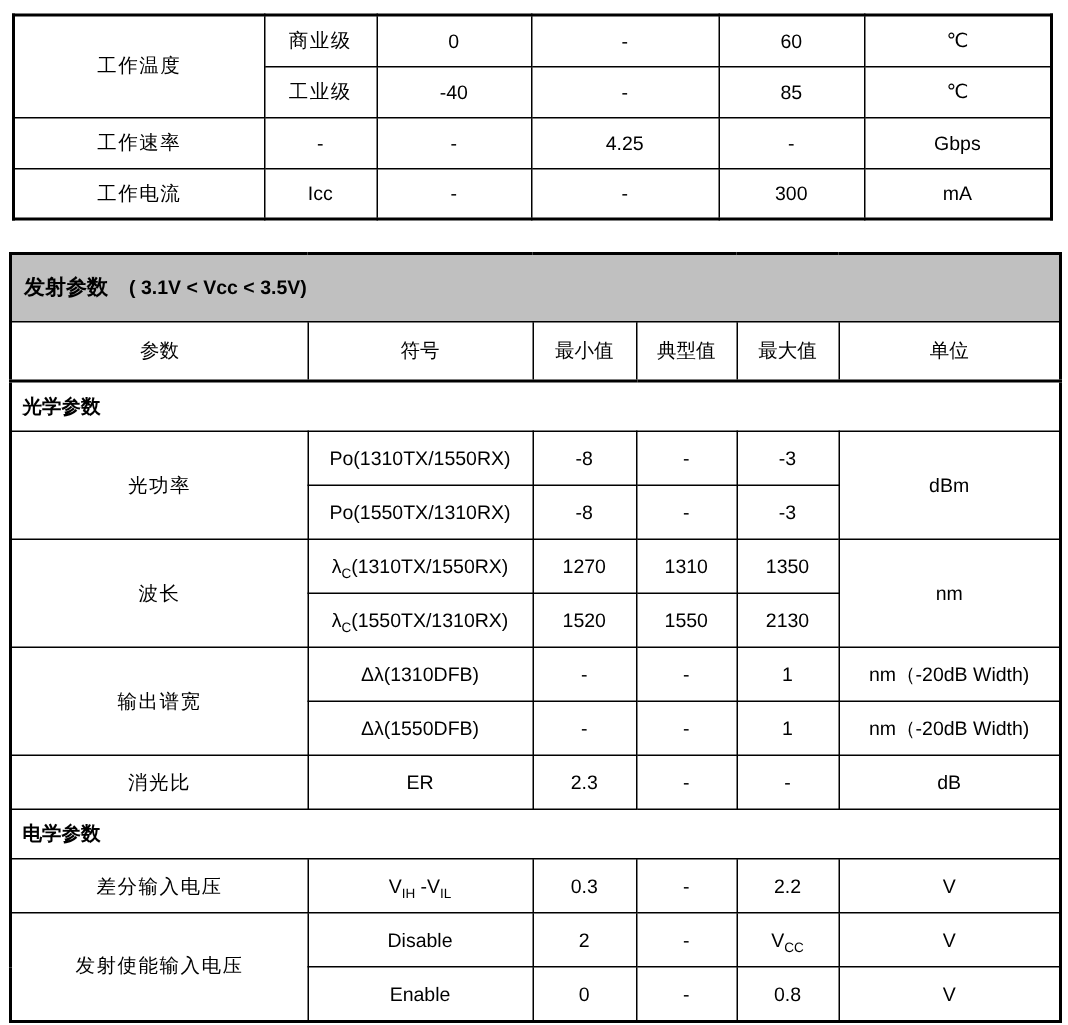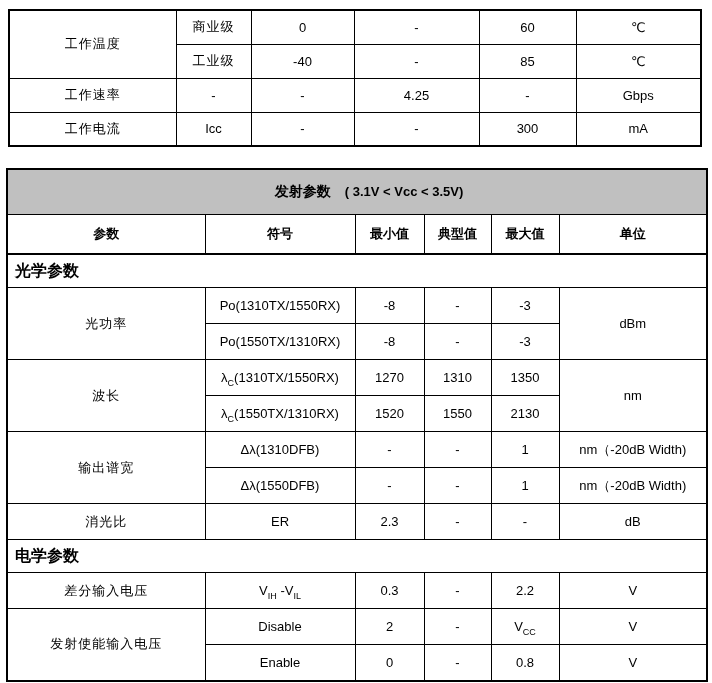--- a/index.html
+++ b/index.html
@@ -10,27 +10,27 @@
   .page{position:relative;width:712px;height:683px;background:#ffffff;overflow:hidden;}
   table{border-collapse:collapse;table-layout:fixed;}
   td{border:1px solid #000;text-align:center;vertical-align:middle;
      font-size:13px;padding:0;overflow:hidden;}
   .t1{position:absolute;left:8px;top:9px;width:693px;border:2px solid #000;}
   .t2{position:absolute;left:6px;top:168px;width:700px;border:2px solid #000;}
   .zh{font-family:Liberation Mono, monospace;letter-spacing:1px;}
   .h34{height:34px;}
   .h36{height:36px;}
   .title-row td{
-    background:#c0c0c0;text-align:center;height:44px;
-    font-weight:bold;font-size:14px;padding-left:24px;
+    background:#c0c0c0;text-align:left;height:44px;
+    font-weight:bold;font-size:14px;padding-left:8px;
   }
   .title-cond{margin-left:14px;font-size:13px;}
-  .hdr td{font-weight:bold;height:38px;border-bottom:2px solid #000;}
+  .hdr td{font-weight:normal;height:38px;border-bottom:2px solid #000;}
   .section-row td{
-    text-align:left;font-weight:bold;height:32px;padding-left:7px;font-size:16px;
+    text-align:left;font-weight:bold;height:32px;padding-left:7px;font-size:13px;
   }
   sub{font-size:9px;line-height:0;}
 </style>
 </head>
 <body>
 
 <div class="page">
 
   <table class="t1">
     <colgroup>

